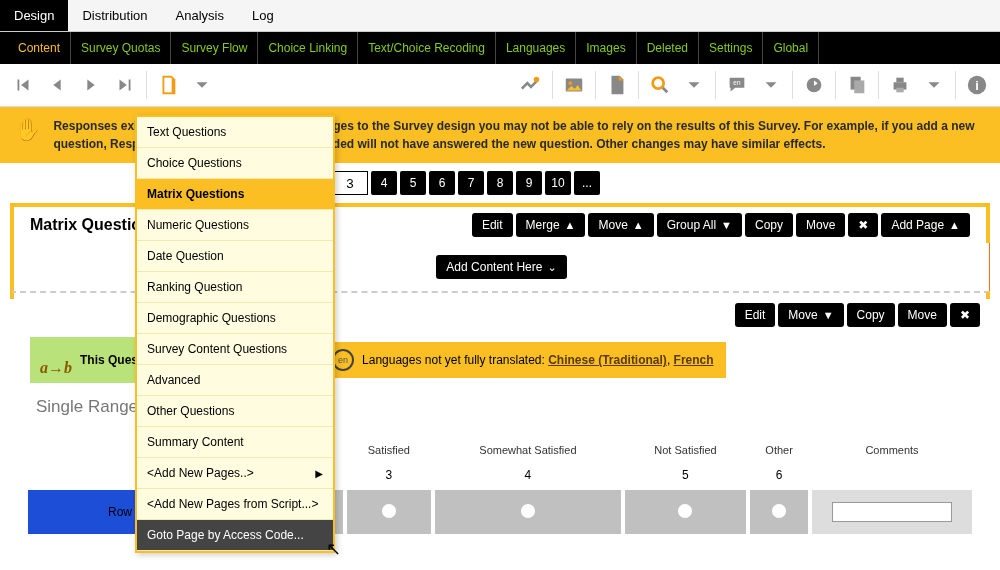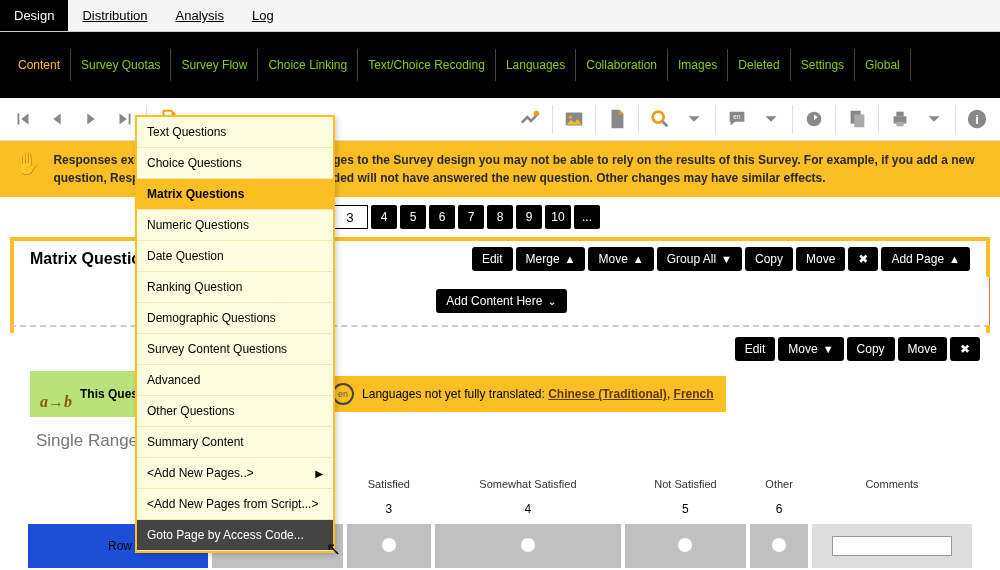--- a/index.html
+++ b/index.html
@@ -1,22 +1,22 @@
 <!DOCTYPE html>
 <html><head>
 <meta charset="utf-8">
 <style>
 * { margin: 0; padding: 0; box-sizing: border-box; font-family: Arial, Helvetica, sans-serif; }
 body { width: 1000px; height: 570px; background: #fff; overflow: hidden; font-size: 12px; }
 
-.top-tabs { display: flex; background: #f5f5f5; border-bottom: 1px solid #ccc; text-decoration: underline; }
+.top-tabs { display: flex; background: #f5f5f5; border-bottom: 1px solid #ccc; }
 .top-tabs .tab { padding: 8px 14px; cursor: pointer; font-size: 13px; }
 .top-tabs .tab.active { background: #000; color: #fff; }
 
-.sub-nav { display: flex; background: #000; padding: 17px 8px; }
+.sub-nav { display: flex; background: #000; padding: 0 8px; }
 .sub-nav .item { padding: 9px 10px; color: #84cc16; font-size: 12px; cursor: pointer; border-right: 1px solid #444; }
 .sub-nav .item.active { color: #fbbf24; }
 
 .toolbar { display: flex; align-items: center; padding: 6px 8px; border-bottom: 1px solid #ddd; justify-content: space-between; }
 .toolbar-left, .toolbar-right { display: flex; align-items: center; gap: 4px; }
 .tbtn { width: 30px; height: 30px; display: flex; align-items: center; justify-content: center; cursor: pointer; border-radius: 2px; }
 .tbtn svg { width: 22px; height: 22px; }
 .sep { width: 1px; height: 28px; background: #ddd; margin: 0 2px; }
 
 .warning { display: flex; background: #fbbf24; padding: 10px 14px; gap: 12px; align-items: flex-start; }
@@ -77,21 +77,20 @@
   <div class="tab">Log</div>
 </div>
 
 <div class="sub-nav">
   <div class="item active">Content</div>
   <div class="item">Survey Quotas</div>
   <div class="item">Survey Flow</div>
   <div class="item">Choice Linking</div>
   <div class="item">Text/Choice Recoding</div>
   <div class="item">Languages</div>
-  <div class="item">Collaboration</div>
   <div class="item">Images</div>
   <div class="item">Deleted</div>
   <div class="item">Settings</div>
   <div class="item">Global</div>
 </div>
 
 <div class="toolbar">
   <div class="toolbar-left">
     <div class="tbtn">
         <svg viewBox="0 0 24 24">

